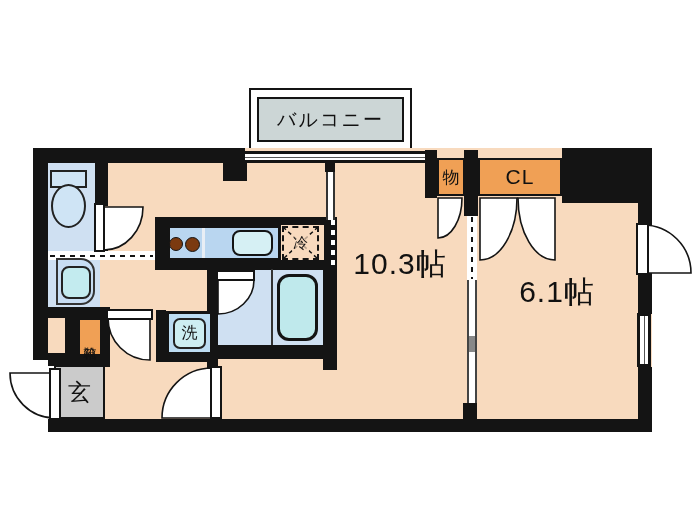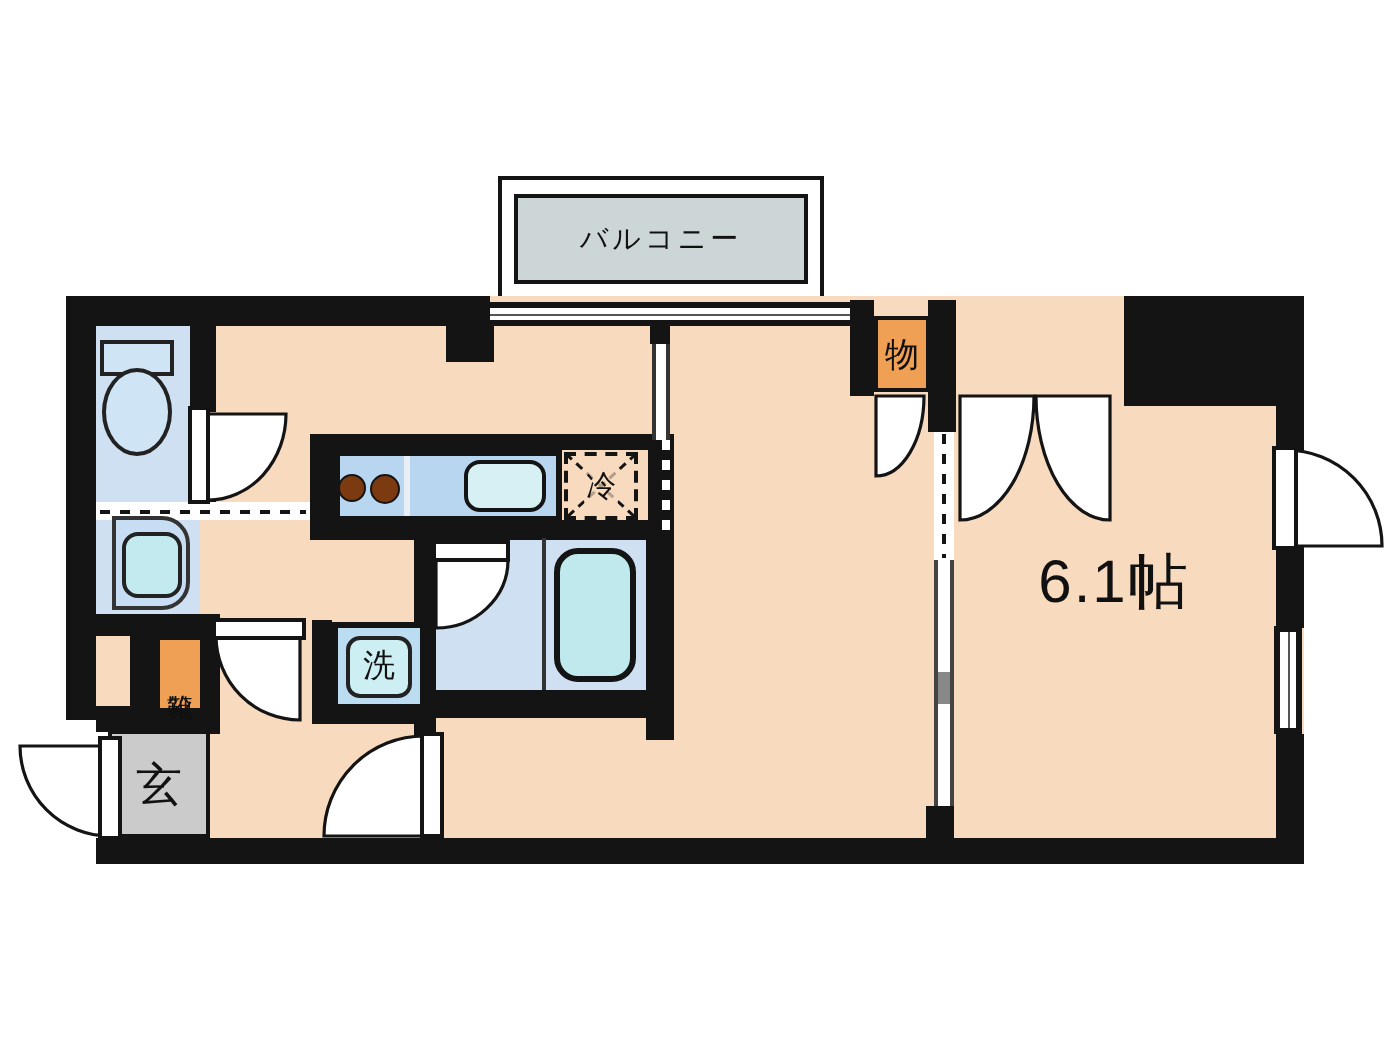--- a/index.html
+++ b/index.html
@@ -25,21 +25,21 @@
   .vwin-mid{position:absolute;top:0;bottom:0;left:50%;width:1px;background:#555;}
   .roomtext{position:absolute;text-align:center;line-height:1.18;font-weight:500;letter-spacing:1px;}
 </style>
 </head>
 <body>
 
 <div id="stage">
 
   <div class="abs" style="left:249px;top:88px;width:163px;height:62px;background:#fff;border:2px solid #141414;"></div>
   <div class="abs lbl" style="left:257px;top:97px;width:147px;height:45px;background:#ccd6d6;border:2px solid #141414;">
-    <span style="font-size:14px;letter-spacing:2px;">バルコニー</span>
+    <span style="font-size:19px;letter-spacing:2px;">バルコニー</span>
   </div>
 
   <div class="abs floor" style="left:33px;top:148px;width:619px;height:284px;"></div>
   <div class="abs" style="left:28px;top:357px;width:27px;height:76px;background:#fff;"></div>
   <div class="abs wet" style="left:48px;top:163px;width:47px;height:89px;"></div>
   <div class="abs wet" style="left:48px;top:252px;width:52px;height:55px;"></div>
   <div class="abs wet" style="left:218px;top:269px;width:105px;height:80px;"></div>
 
   <div class="wall" style="left:33px;top:148px;width:212px;height:15px;"></div>
   <div class="wall" style="left:223px;top:163px;width:24px;height:18px;"></div>
@@ -107,20 +107,23 @@
 
   <div class="abs lbl orange" style="left:78px;top:318px;width:24px;height:38px;">
     <span style="font-size:13px;writing-mode:vertical-rl;text-orientation:upright;line-height:1;">靴箱</span>
   </div>
   <div class="abs lbl" style="left:54px;top:365px;width:51px;height:54px;background:#cbcbcb;border:2px solid #141414;">
     <span style="font-size:23px;">玄</span>
   </div>
   <div class="abs lbl orange" style="left:437px;top:158px;width:28px;height:38px;">
     <span style="font-size:17px;">物</span>
   </div>
+  <div class="abs lbl orange" style="left:478px;top:158px;width:84px;height:38px;">
+    <span style="font-size:21px;letter-spacing:1px;">CL</span>
+  </div>
 
   <svg class="svgdoor" width="700" height="525" viewBox="0 0 700 525">
     <g fill="#ffffff" stroke="#141414" stroke-width="1.6">
       <path d="M104,207 L143,207 A39,43 0 0 1 104,250 Z"></path>
       <path d="M150,318 L108,318 A42,42 0 0 0 150,360 Z"></path>
       <path d="M218,280 L254,280 A36,34 0 0 1 218,314 Z"></path>
       <path d="M212,418 L212,368 A50,50 0 0 0 162,418 Z"></path>
       <path d="M55,373 L55,418 A45,45 0 0 1 10,373 Z"></path>
       <path d="M438,198 L462,198 A24,40 0 0 1 438,238 Z"></path>
       <path d="M480,198 L517,198 A37,62 0 0 1 480,260 Z"></path>
@@ -135,18 +138,19 @@
       <rect x="50" y="369" width="10" height="50"></rect>
       <rect x="637" y="224" width="11" height="50"></rect>
     </g>
     <g stroke="#141414" stroke-width="1.5" stroke-dasharray="4,3">
       <line x1="283" y1="227" x2="318" y2="259"></line>
       <line x1="318" y1="227" x2="283" y2="259"></line>
     </g>
   </svg>
 
   <div class="roomtext" style="left:330px;top:246px;width:140px;font-size:33px;">
+    <div style="font-size:30px;">10.3帖</div>
   </div>
   <div class="roomtext" style="left:492px;top:274px;width:130px;font-size:31px;">
     <div style="font-size:30px;">6.1帖</div>
   </div>
 
 </div>
 
 </body></html>

